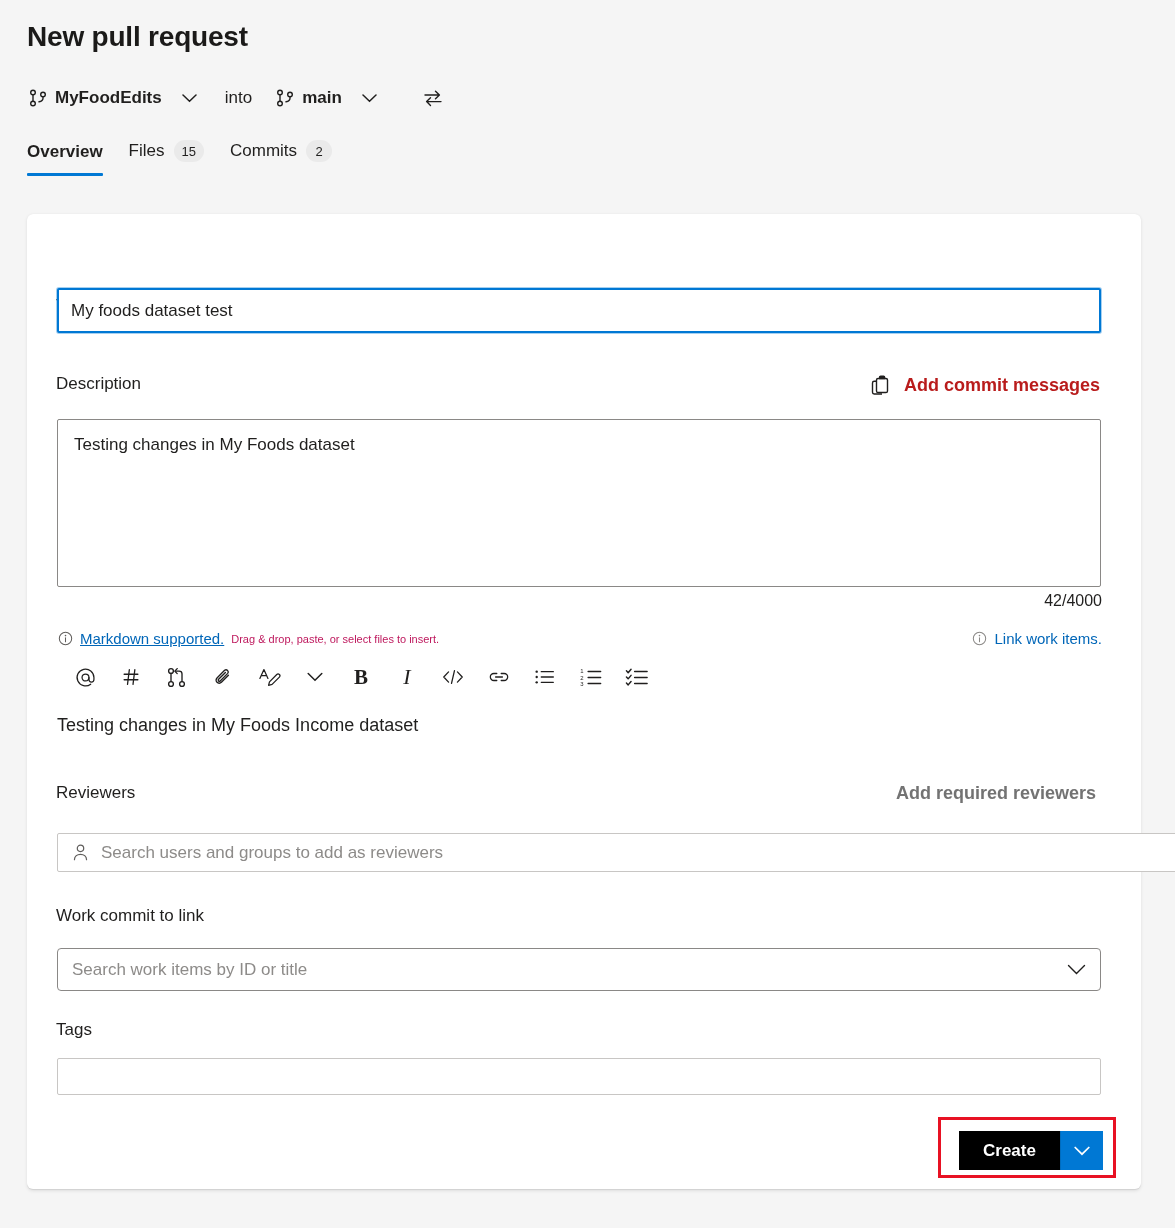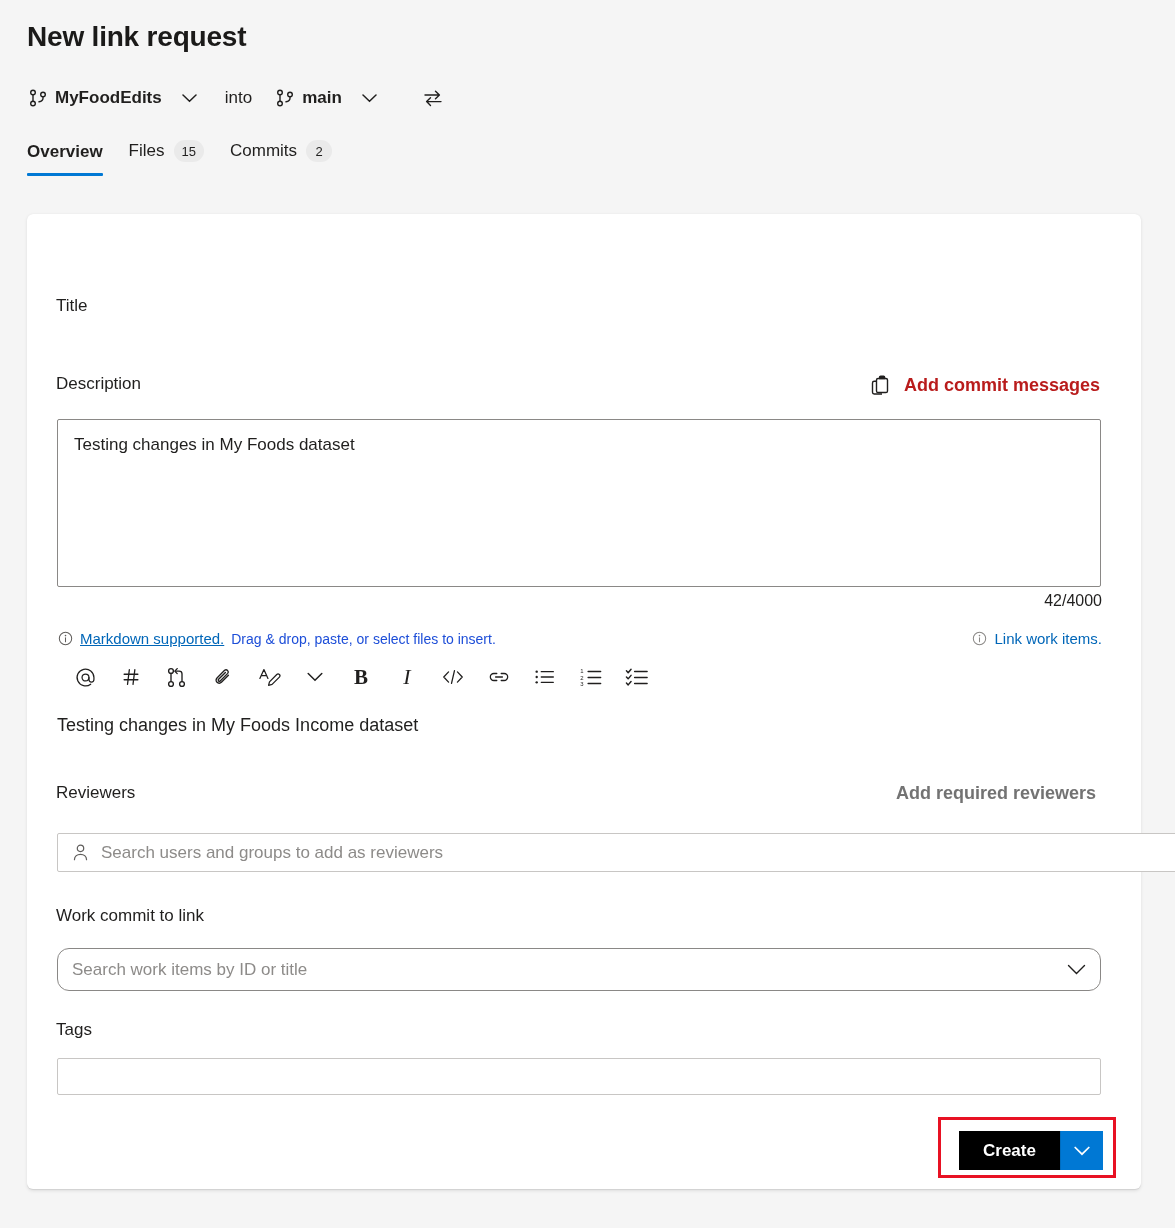--- a/index.html
+++ b/index.html
@@ -108,21 +108,21 @@
 
   
   .help-row {
     position: absolute; left: 58px; top: 630px;
     display: flex; align-items: center; gap: 7px;
     font-size: 15px; color: #605e5c;
   }
   .md-link {
     color: #0066b8; text-decoration: underline; cursor: pointer; font-size: 15px;
   }
-  .help-rest { color: #1d4ed8; font-size: 14px; }
+  .help-rest { color: #be185d; font-size: 11px; }
   .link-work-items {
     position: absolute; right: 73px; top: 630px;
     display: flex; align-items: center; gap: 7px;
     font-size: 15px; color: #0066b8; cursor: pointer;
   }
   .link-work-items .lw { text-decoration: none; }
 
   
   .md-toolbar {
     position: absolute; left: 62px; top: 658px;
@@ -154,21 +154,21 @@
     border: 1px solid #c8c6c4; border-radius: 2px; background: #fff;
     display: flex; align-items: center; gap: 12px; padding: 0 14px;
   }
   .ph { color: #8d8b89; font-size: 17px; }
 
   
   .lbl-workitems { position: absolute; left: 56px; top: 906px; }
   .workitems-box {
     position: absolute; left: 57px; top: 948px;
     width: 1044px; height: 43px;
-    border: 1px solid #8a8886; border-radius: 12px; background: #fff;
+    border: 1px solid #8a8886; border-radius: 4px; background: #fff;
     display: flex; align-items: center; padding: 0 14px;
   }
   .workitems-box .ph { flex: 1; }
 
   
   .lbl-tags { position: absolute; left: 56px; top: 1020px; }
   .tags-box {
     position: absolute; left: 57px; top: 1058px;
     width: 1044px; height: 37px;
     border: 1px solid #c8c6c4; border-radius: 2px; background: #fff;
@@ -197,21 +197,21 @@
     display: flex; align-items: center; justify-content: center;
     cursor: pointer;
   }
   svg { display: block; }
 </style>
 </head>
 <body>
 
 <div class="page">
 
-  <div class="page-title">New link request</div>
+  <div class="page-title">New pull request</div>
 
   <div class="branch-bar">
     <div class="branch-chip">
       <span>
         <svg width="18" height="20" viewBox="0 0 18 20" fill="none" stroke="#201f1e" stroke-width="1.4">
           <circle cx="4" cy="4.5" r="2.3"></circle>
             <circle cx="4" cy="15.5" r="2.3"></circle>
             <circle cx="14" cy="6.5" r="2.3"></circle>
           <path d="M4 6.8v6.4M14 8.8v1.4c0 2.2-1.8 3.2-4 3.6" stroke-linecap="round"></path>
         </svg>
@@ -258,20 +258,21 @@
     </div>
     <div class="tab">
       <span>Commits</span>
       <span class="badge">2</span>
     </div>
   </div>
 
   <div class="card"></div>
 
   <div class="field-label lbl-title">Title</div>
+  <input class="title-input" value="My foods dataset test" style="">
 
   <div class="field-label lbl-desc">Description</div>
   <button class="commit-msg-btn">
     <span>
       <svg width="22" height="24" viewBox="0 0 22 24" fill="none" stroke="#201f1e" stroke-width="1.4">
         <rect x="6.5" y="5.5" width="11" height="14" rx="1.6"></rect>
         <path d="M6.5 8.2H4.2A1.7 1.7 0 002.5 9.9v9.4a1.7 1.7 0 001.7 1.7H12"></path>
         <path d="M9.6 5.5V4.2a1 1 0 011-1h3a1 1 0 011 1v1.3z" fill="#201f1e"></path>
       </svg>
     </span>

